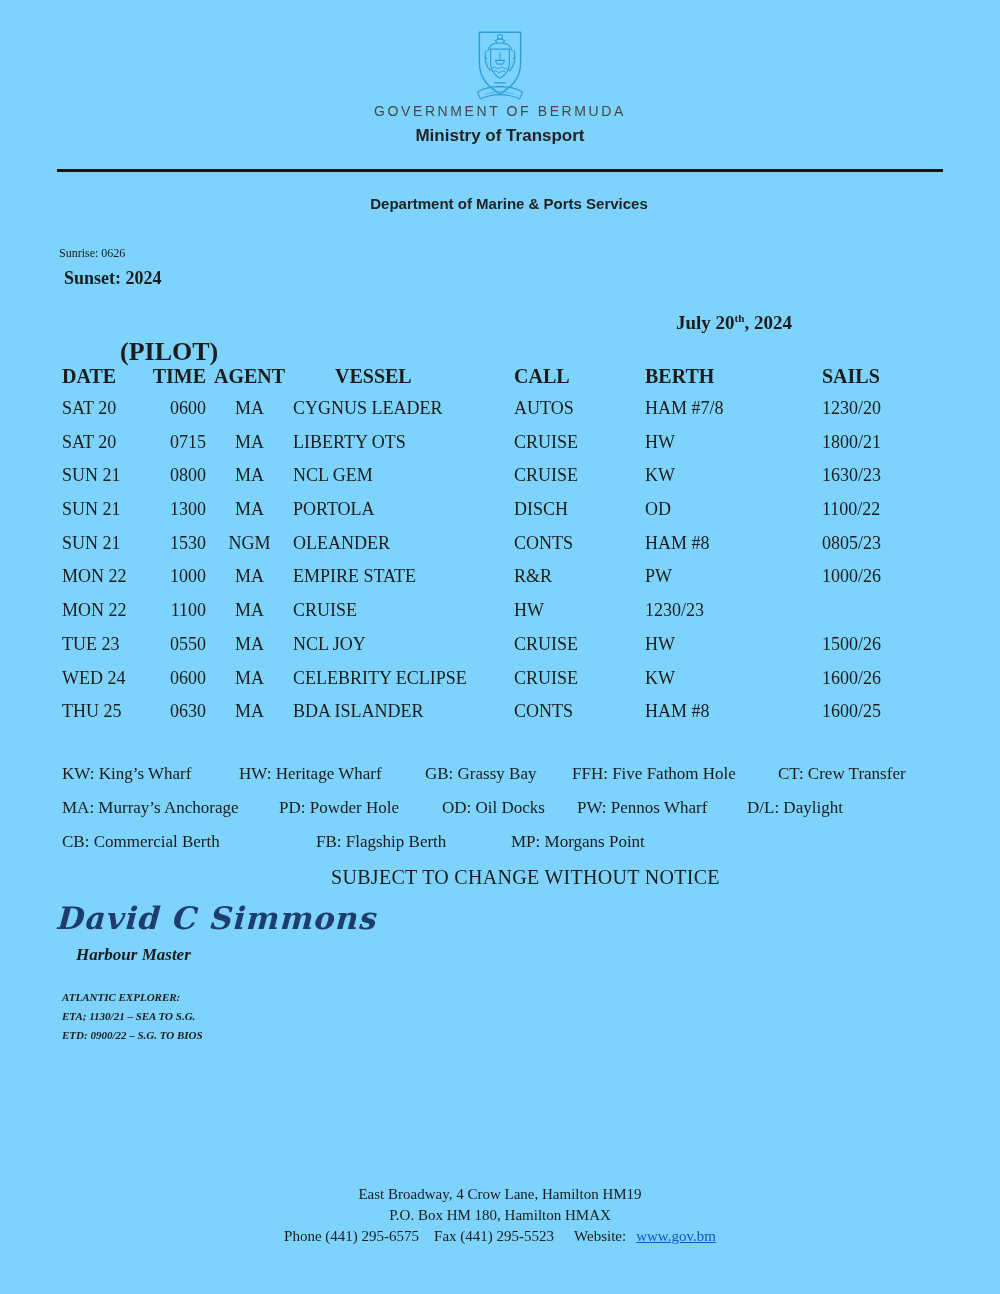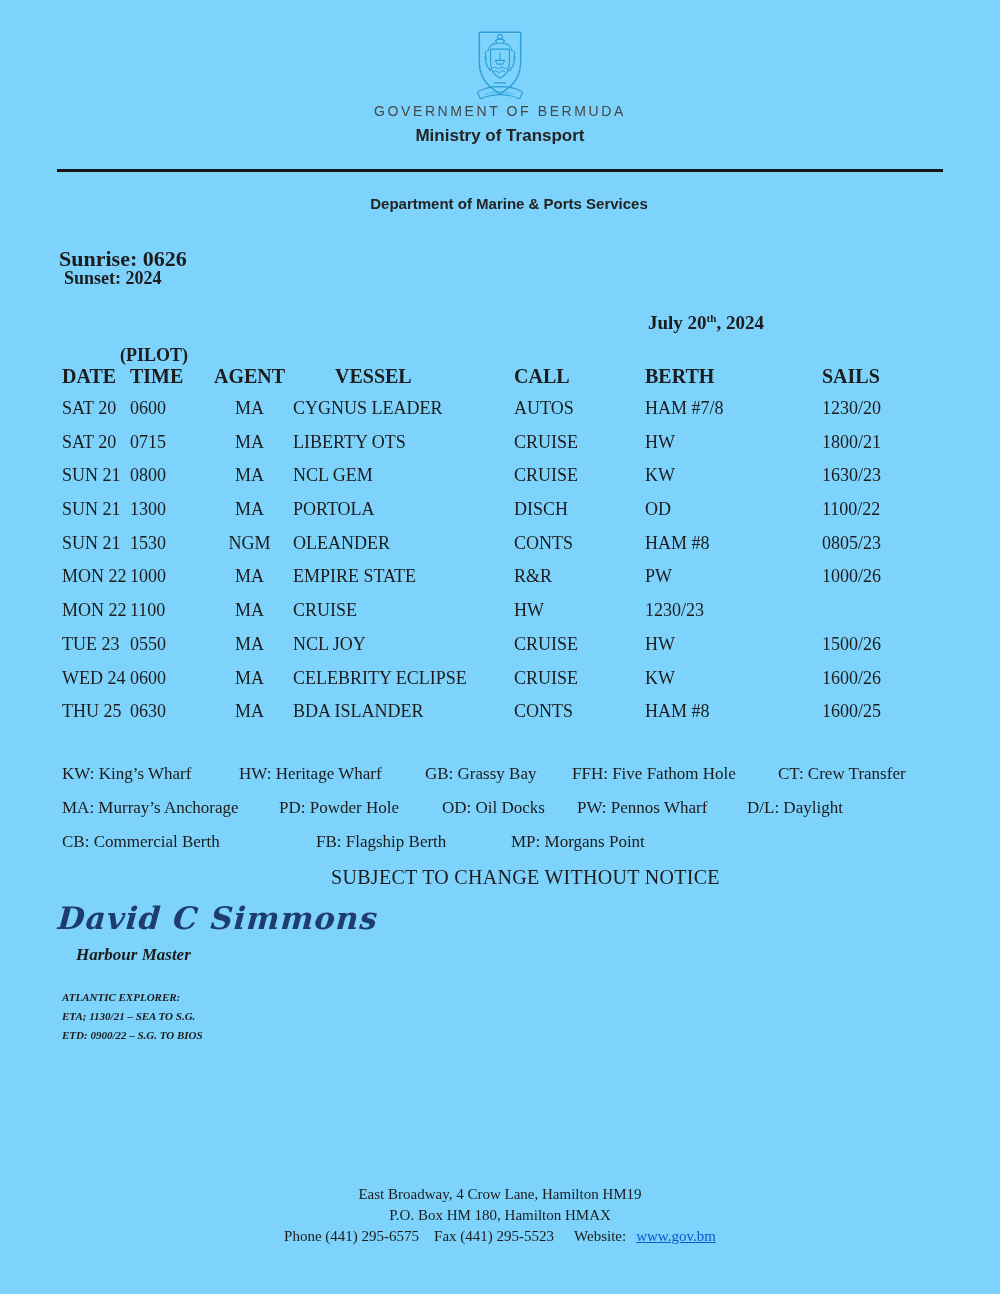--- a/index.html
+++ b/index.html
@@ -21,39 +21,39 @@
     position:absolute; top:126px; left:0; right:0; text-align:center;
     font-size:17px; font-weight:bold; color:#242424;
   }
   .rule { position:absolute; top:169px; left:57px; width:886px; height:3px; background:#161616; }
   .department {
     position:absolute; top:195px; left:0; right:0; text-align:center;
     font-size:15px; font-weight:bold; color:#242424;padding-left:18px;
   }
 
   
-  .sunrise { position:absolute; top:246px; left:59px; font-size:22px; font-weight:bold;text-align:right; }
+  .sunrise { position:absolute; top:246px; left:59px; font-size:12px; font-weight:normal;text-align:right; }
   .sunset  { position:absolute; top:268px; left:64px; font-size:18px; font-weight:bold; }
 
   
-  .issue-date { position:absolute; top:312px; left:648px; font-size:19px; font-weight:bold; }
+  .issue-date { position:absolute; top:312px; left:676px; font-size:19px; font-weight:bold; }
   .issue-date sup { font-size:11px; }
 
   
-  .pilot-label { position:absolute; top:337px; left:120px; font-size:18px; font-weight:bold;margin-top:8px; }
+  .pilot-label { position:absolute; top:337px; left:120px; font-size:26px; font-weight:bold; }
   .sched { position:absolute; top:362px; left:62px; width:880px; }
   .thead, .trow {
     display:grid;
     grid-template-columns:68px 76px 87px 221px 131px 177px auto;
   }
   .thead { font-weight:bold; font-size:20px; line-height:28px; height:28px; }
   .trow  { font-size:18px; line-height:33.7px; height:33.7px; }
   .rows  { margin-top:2px; }
   .cell  { white-space:nowrap; }
-  .thead .cell:nth-child(2), .trow .c1 { text-align:left; }
+  .thead .cell:nth-child(2), .trow .c1 { text-align:right; }
   .thead .cell:nth-child(3), .trow .c2 { text-align:center; }
   .thead .cell:nth-child(4) { padding-left:42px; }
 
   
   .legend { position:absolute; top:757px; left:62px; width:890px; font-size:17px; }
   .legend-line { line-height:34px; height:34px; white-space:nowrap; }
   .legend-item { display:inline-block; }
   #legend-line-0 .legend-item:nth-child(1){width:177px}
   #legend-line-0 .legend-item:nth-child(2){width:186px}
   #legend-line-0 .legend-item:nth-child(3){width:147px}

